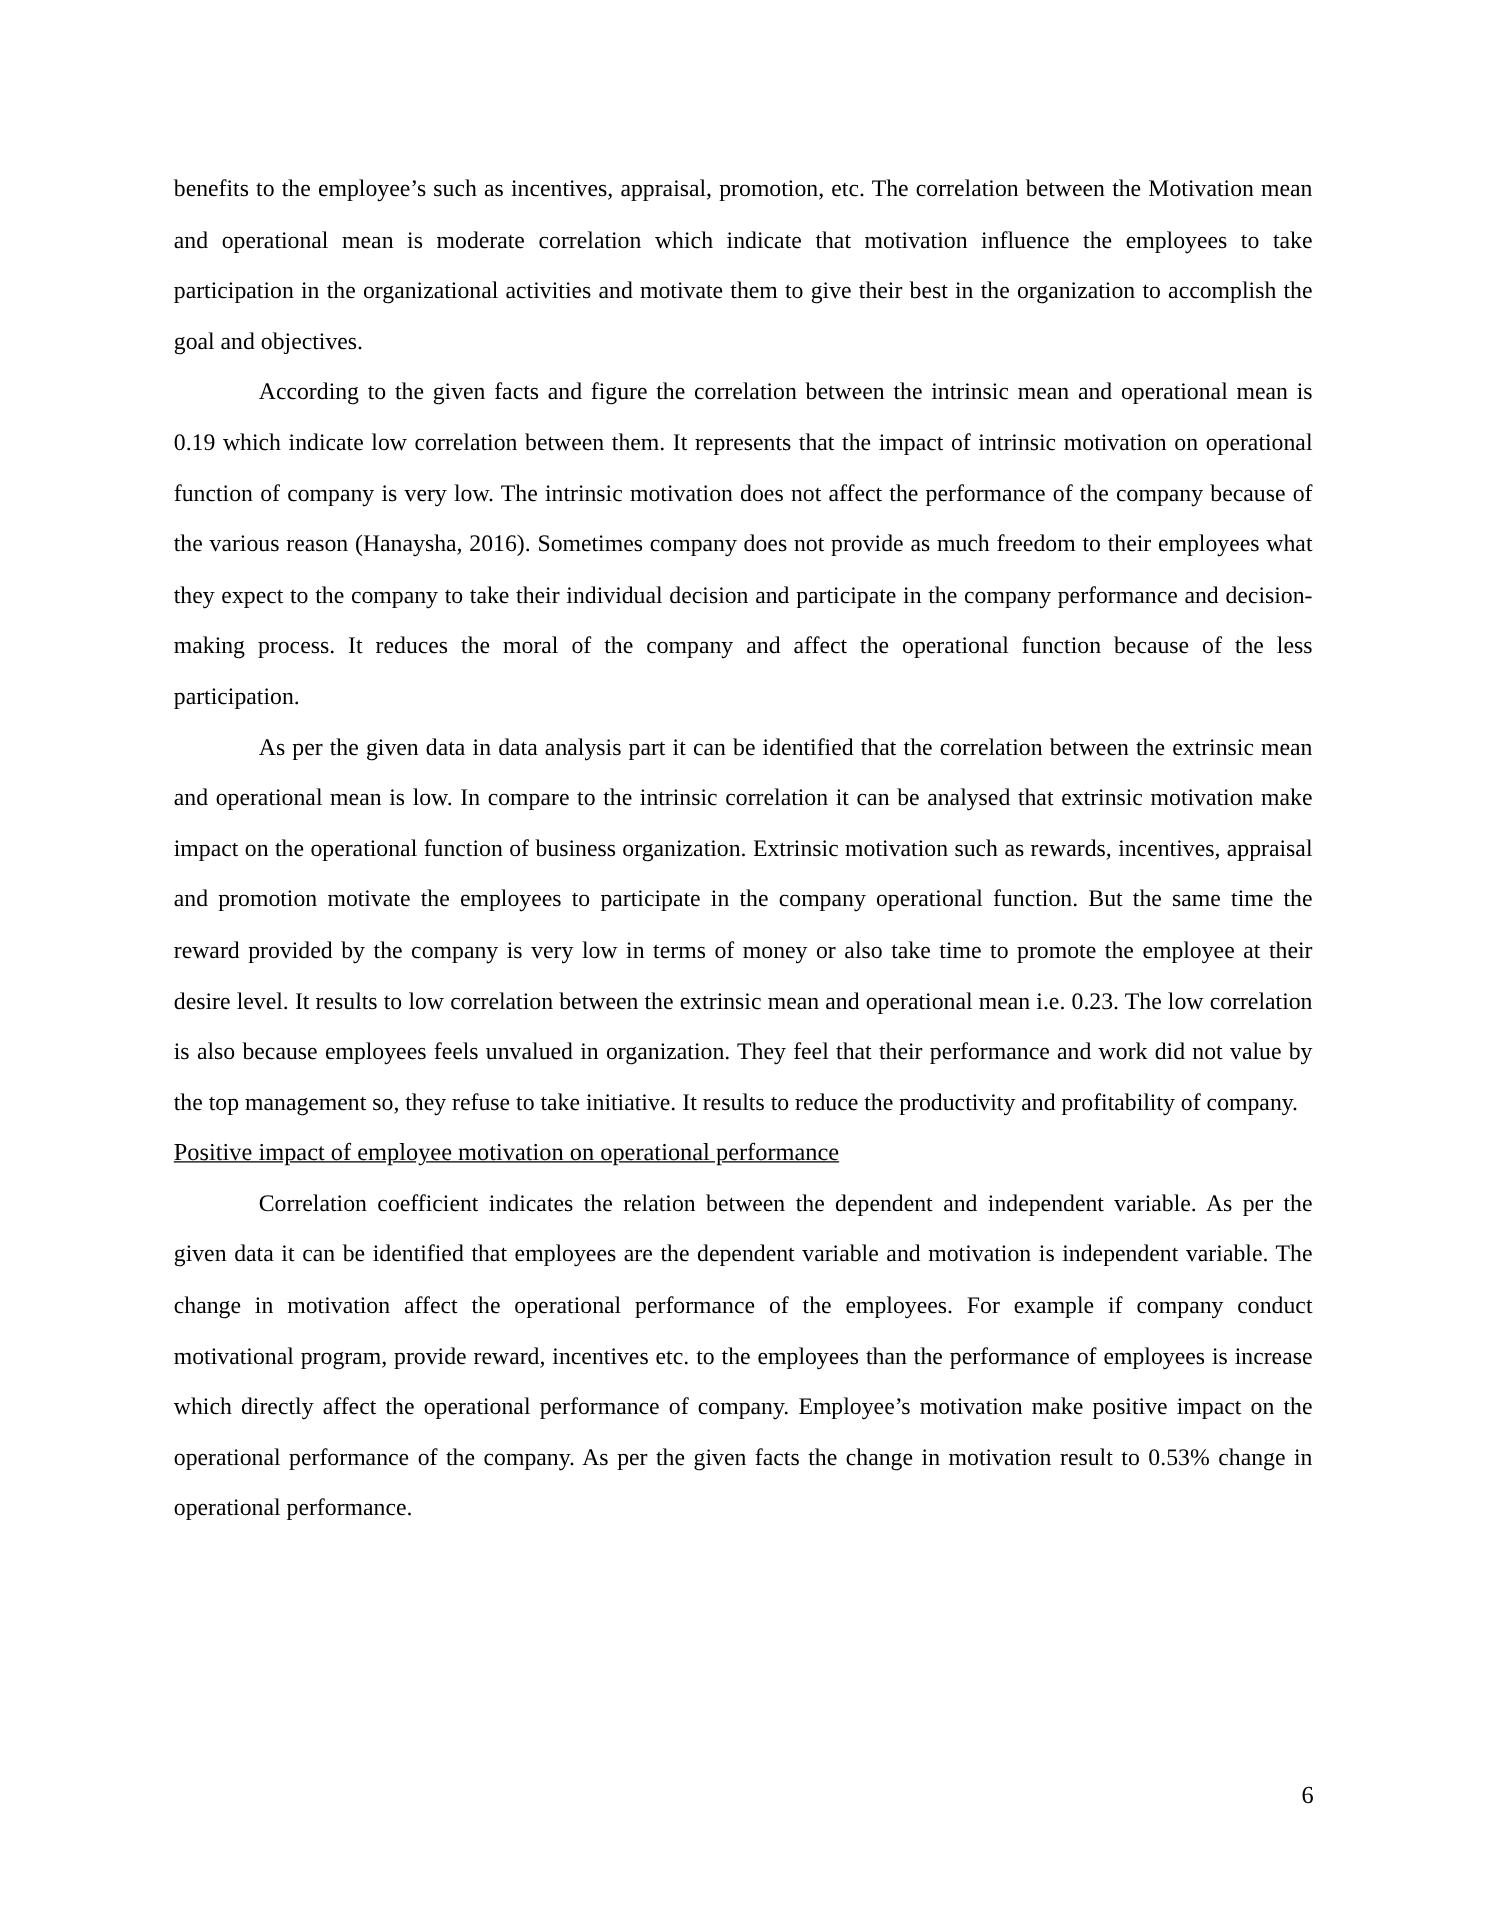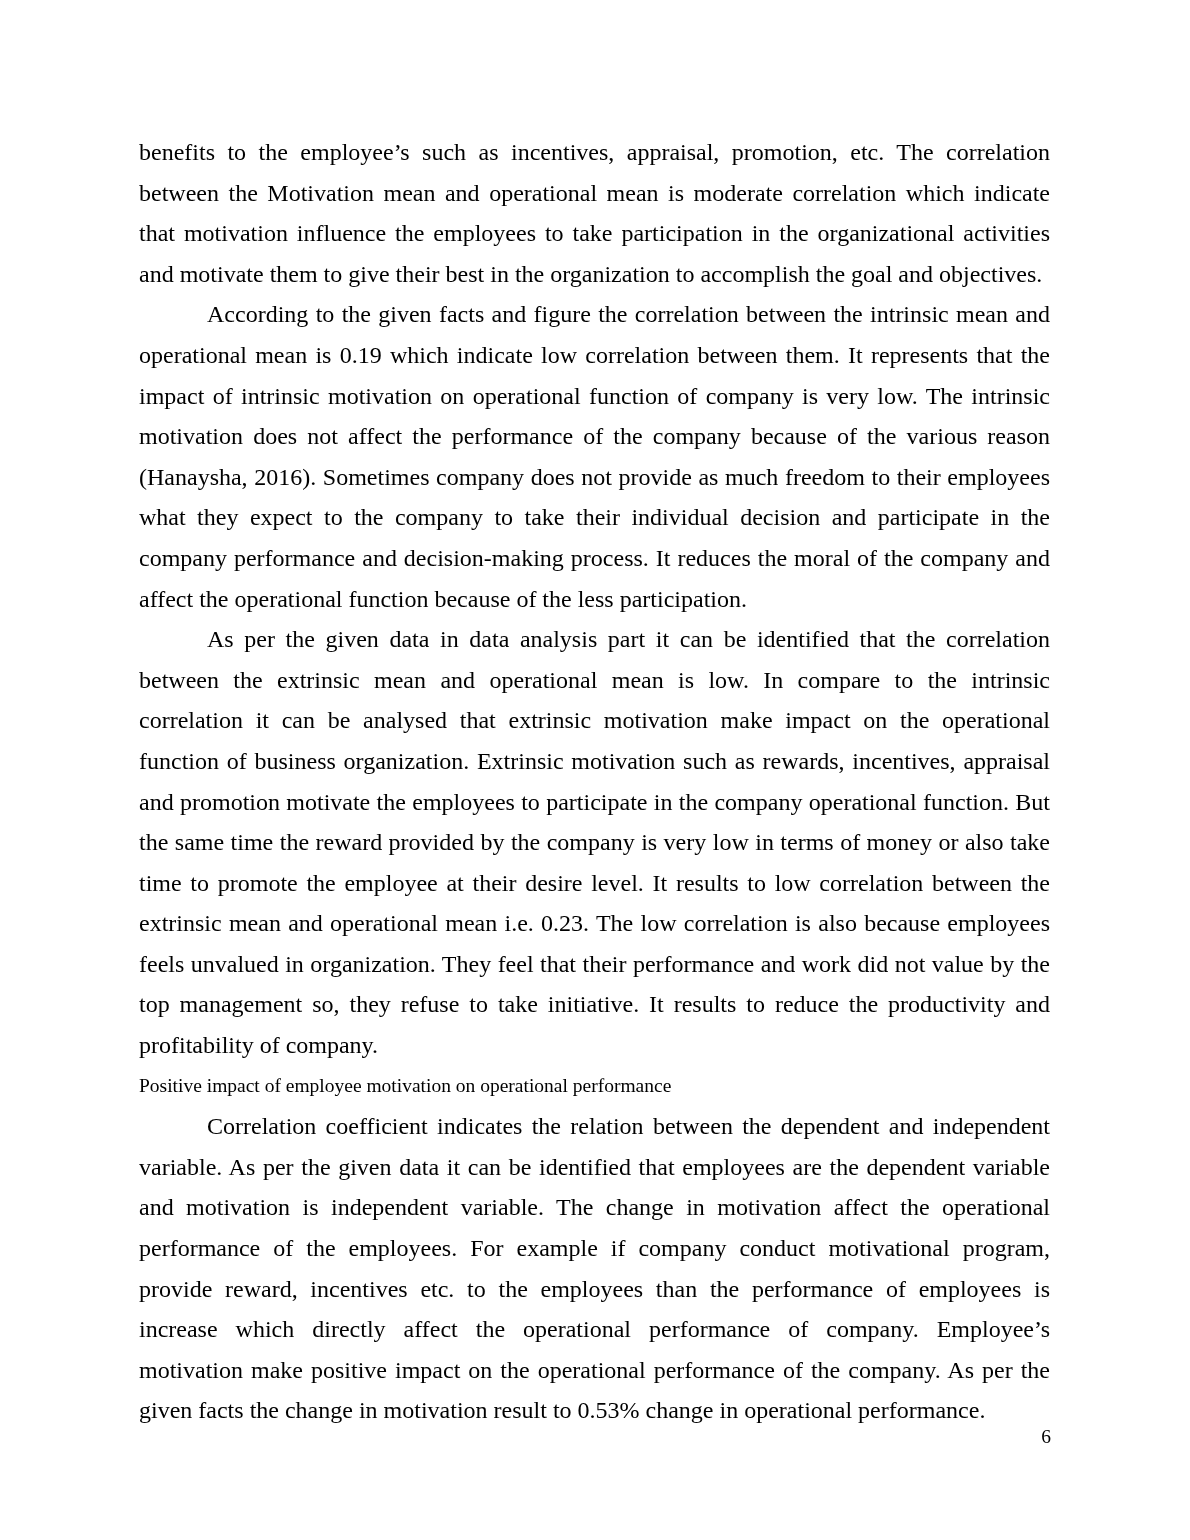--- a/index.html
+++ b/index.html
@@ -18,34 +18,35 @@
     overflow: hidden;
   }
   .content {
     position: absolute;
     left: 139px;
     top: 132px;
     width: 911px;
   }
   p.body-par {
     margin: 0;
-    font-size: 24px;
+    font-size: 19px;
     line-height: 40.6px;
     text-align: justify;
     text-justify: inter-word;
     hyphens: none;
   }
   p.indent {
     text-indent: 68px;
   }
   h4.sub-head {
     margin: 0;
     font-size: 19.5px;
     line-height: 40.6px;
     font-weight: normal;
+    text-decoration: underline;
     text-align: left;
   }
   .page-number {
     position: absolute;
     right: 139px;
     bottom: 94px;
     font-size: 19.5px;
     line-height: 1;
     text-align: right;
   }

